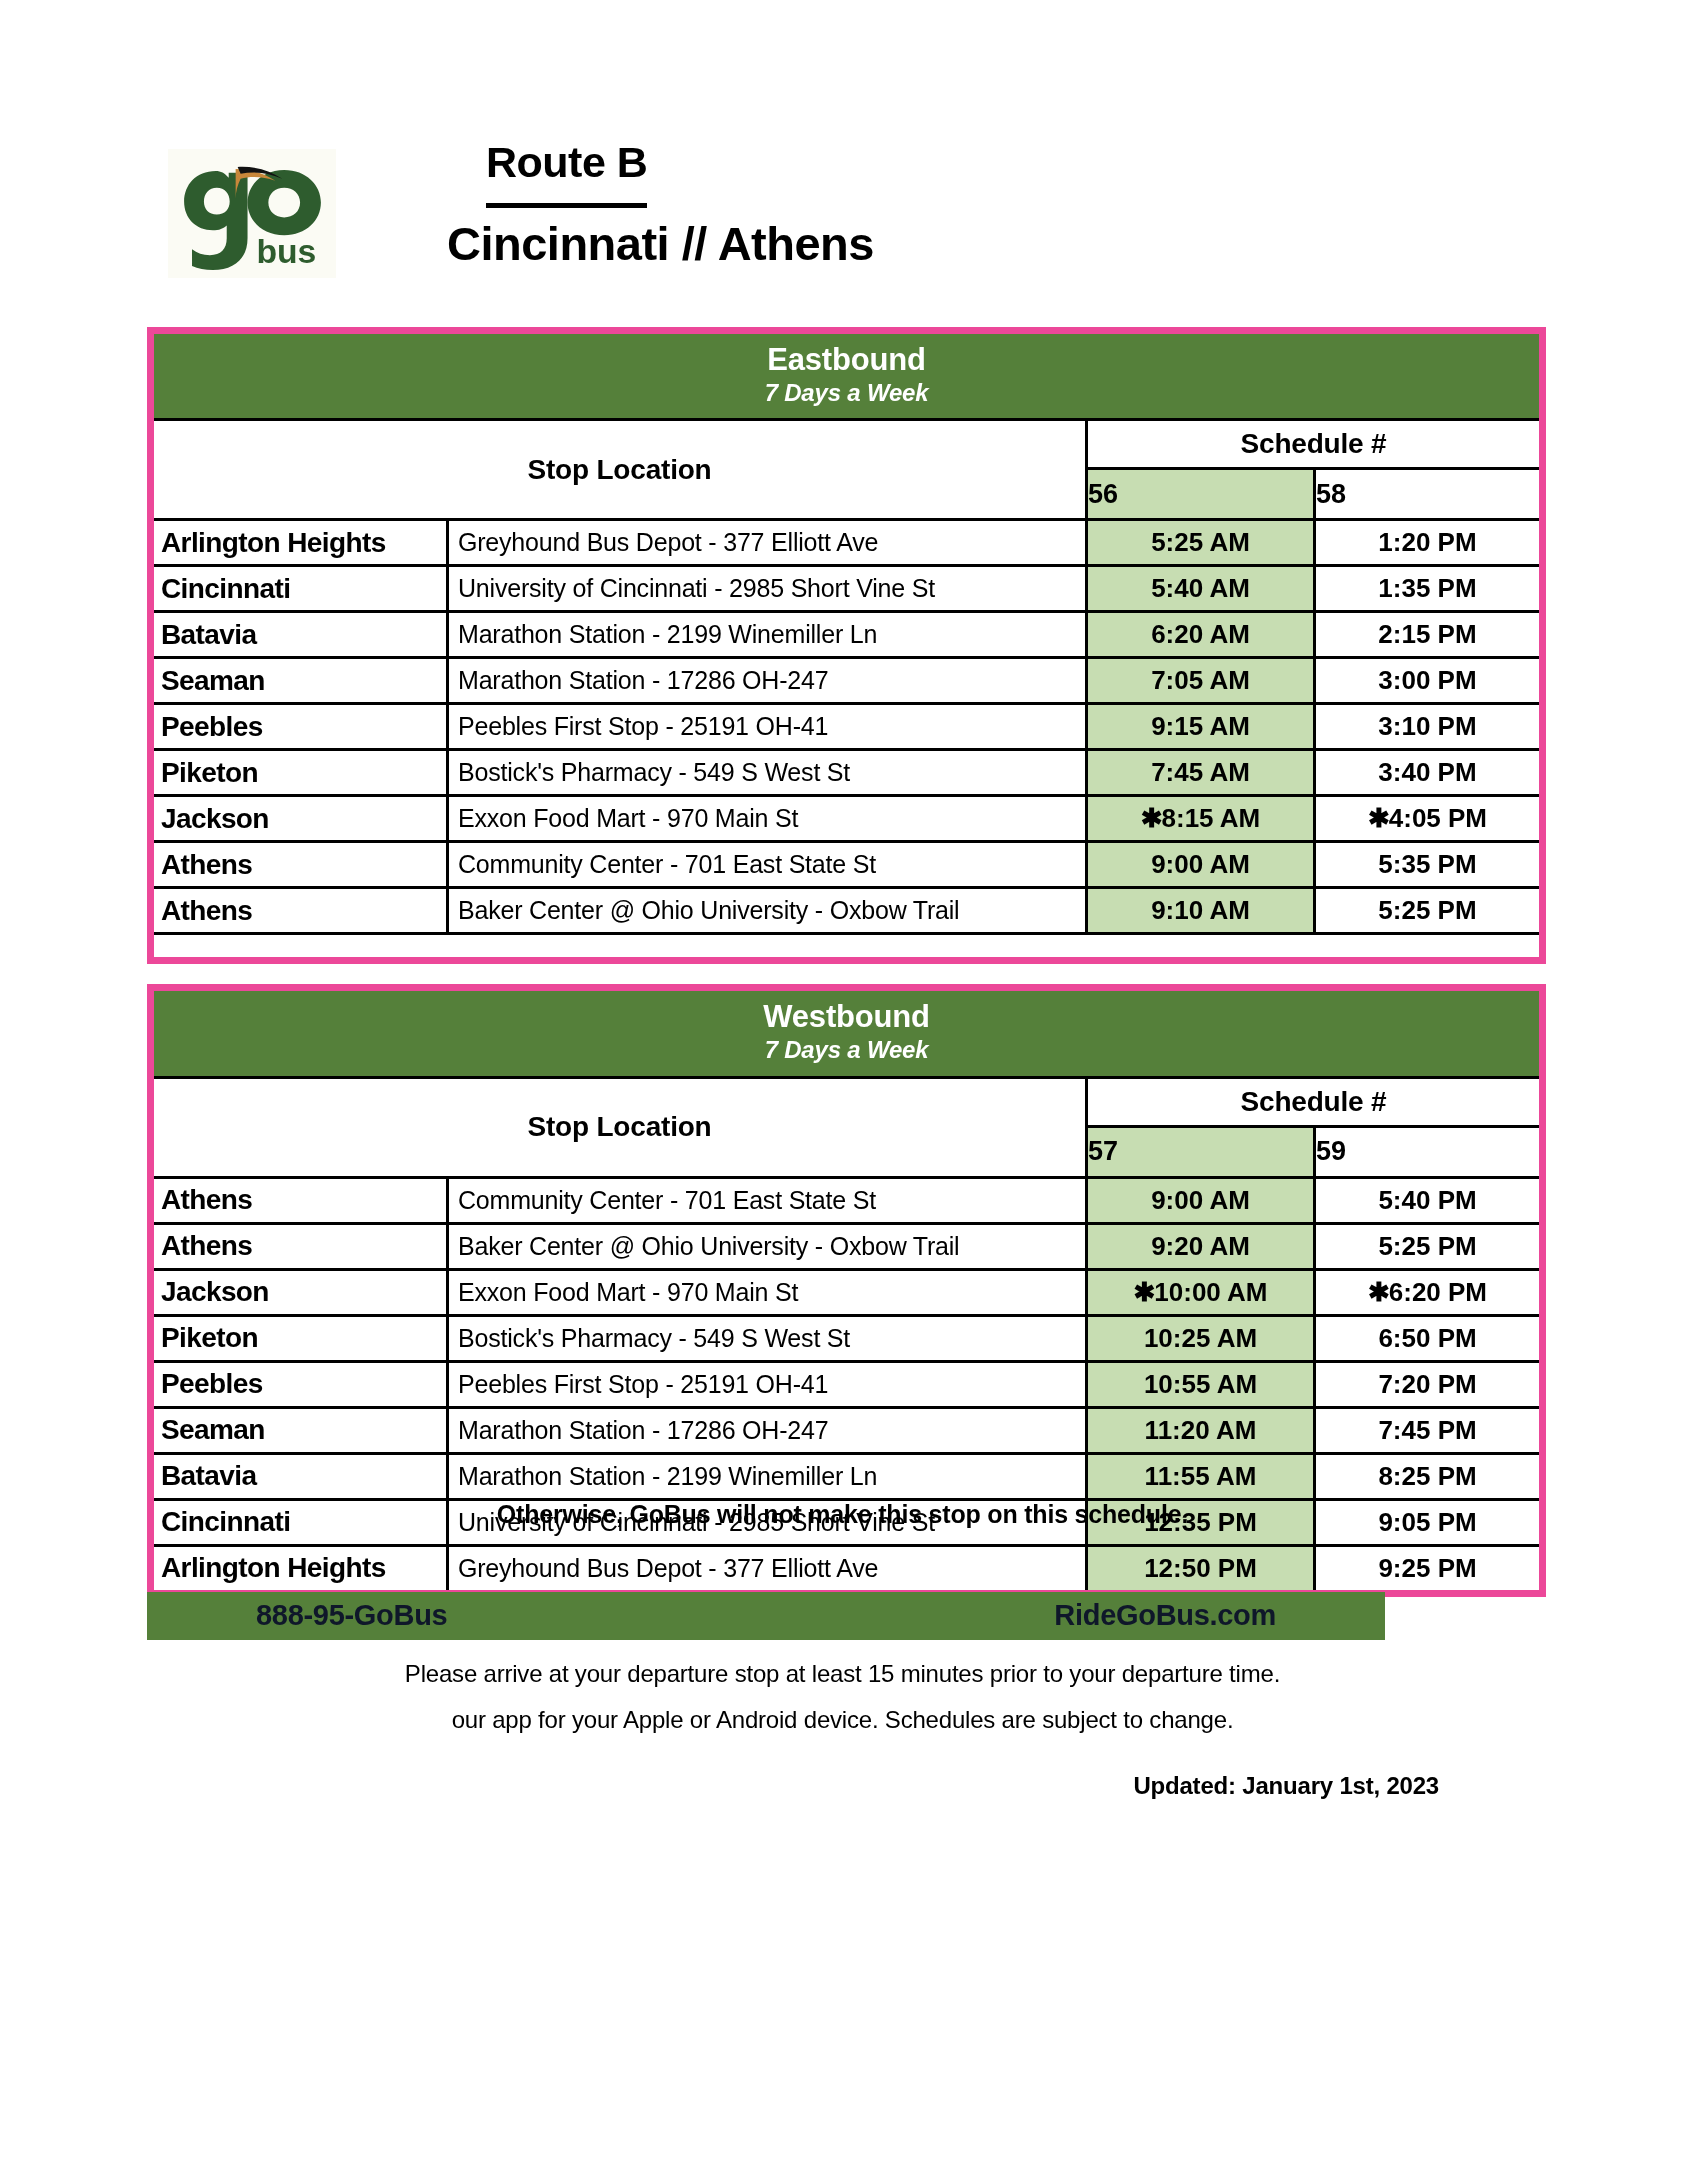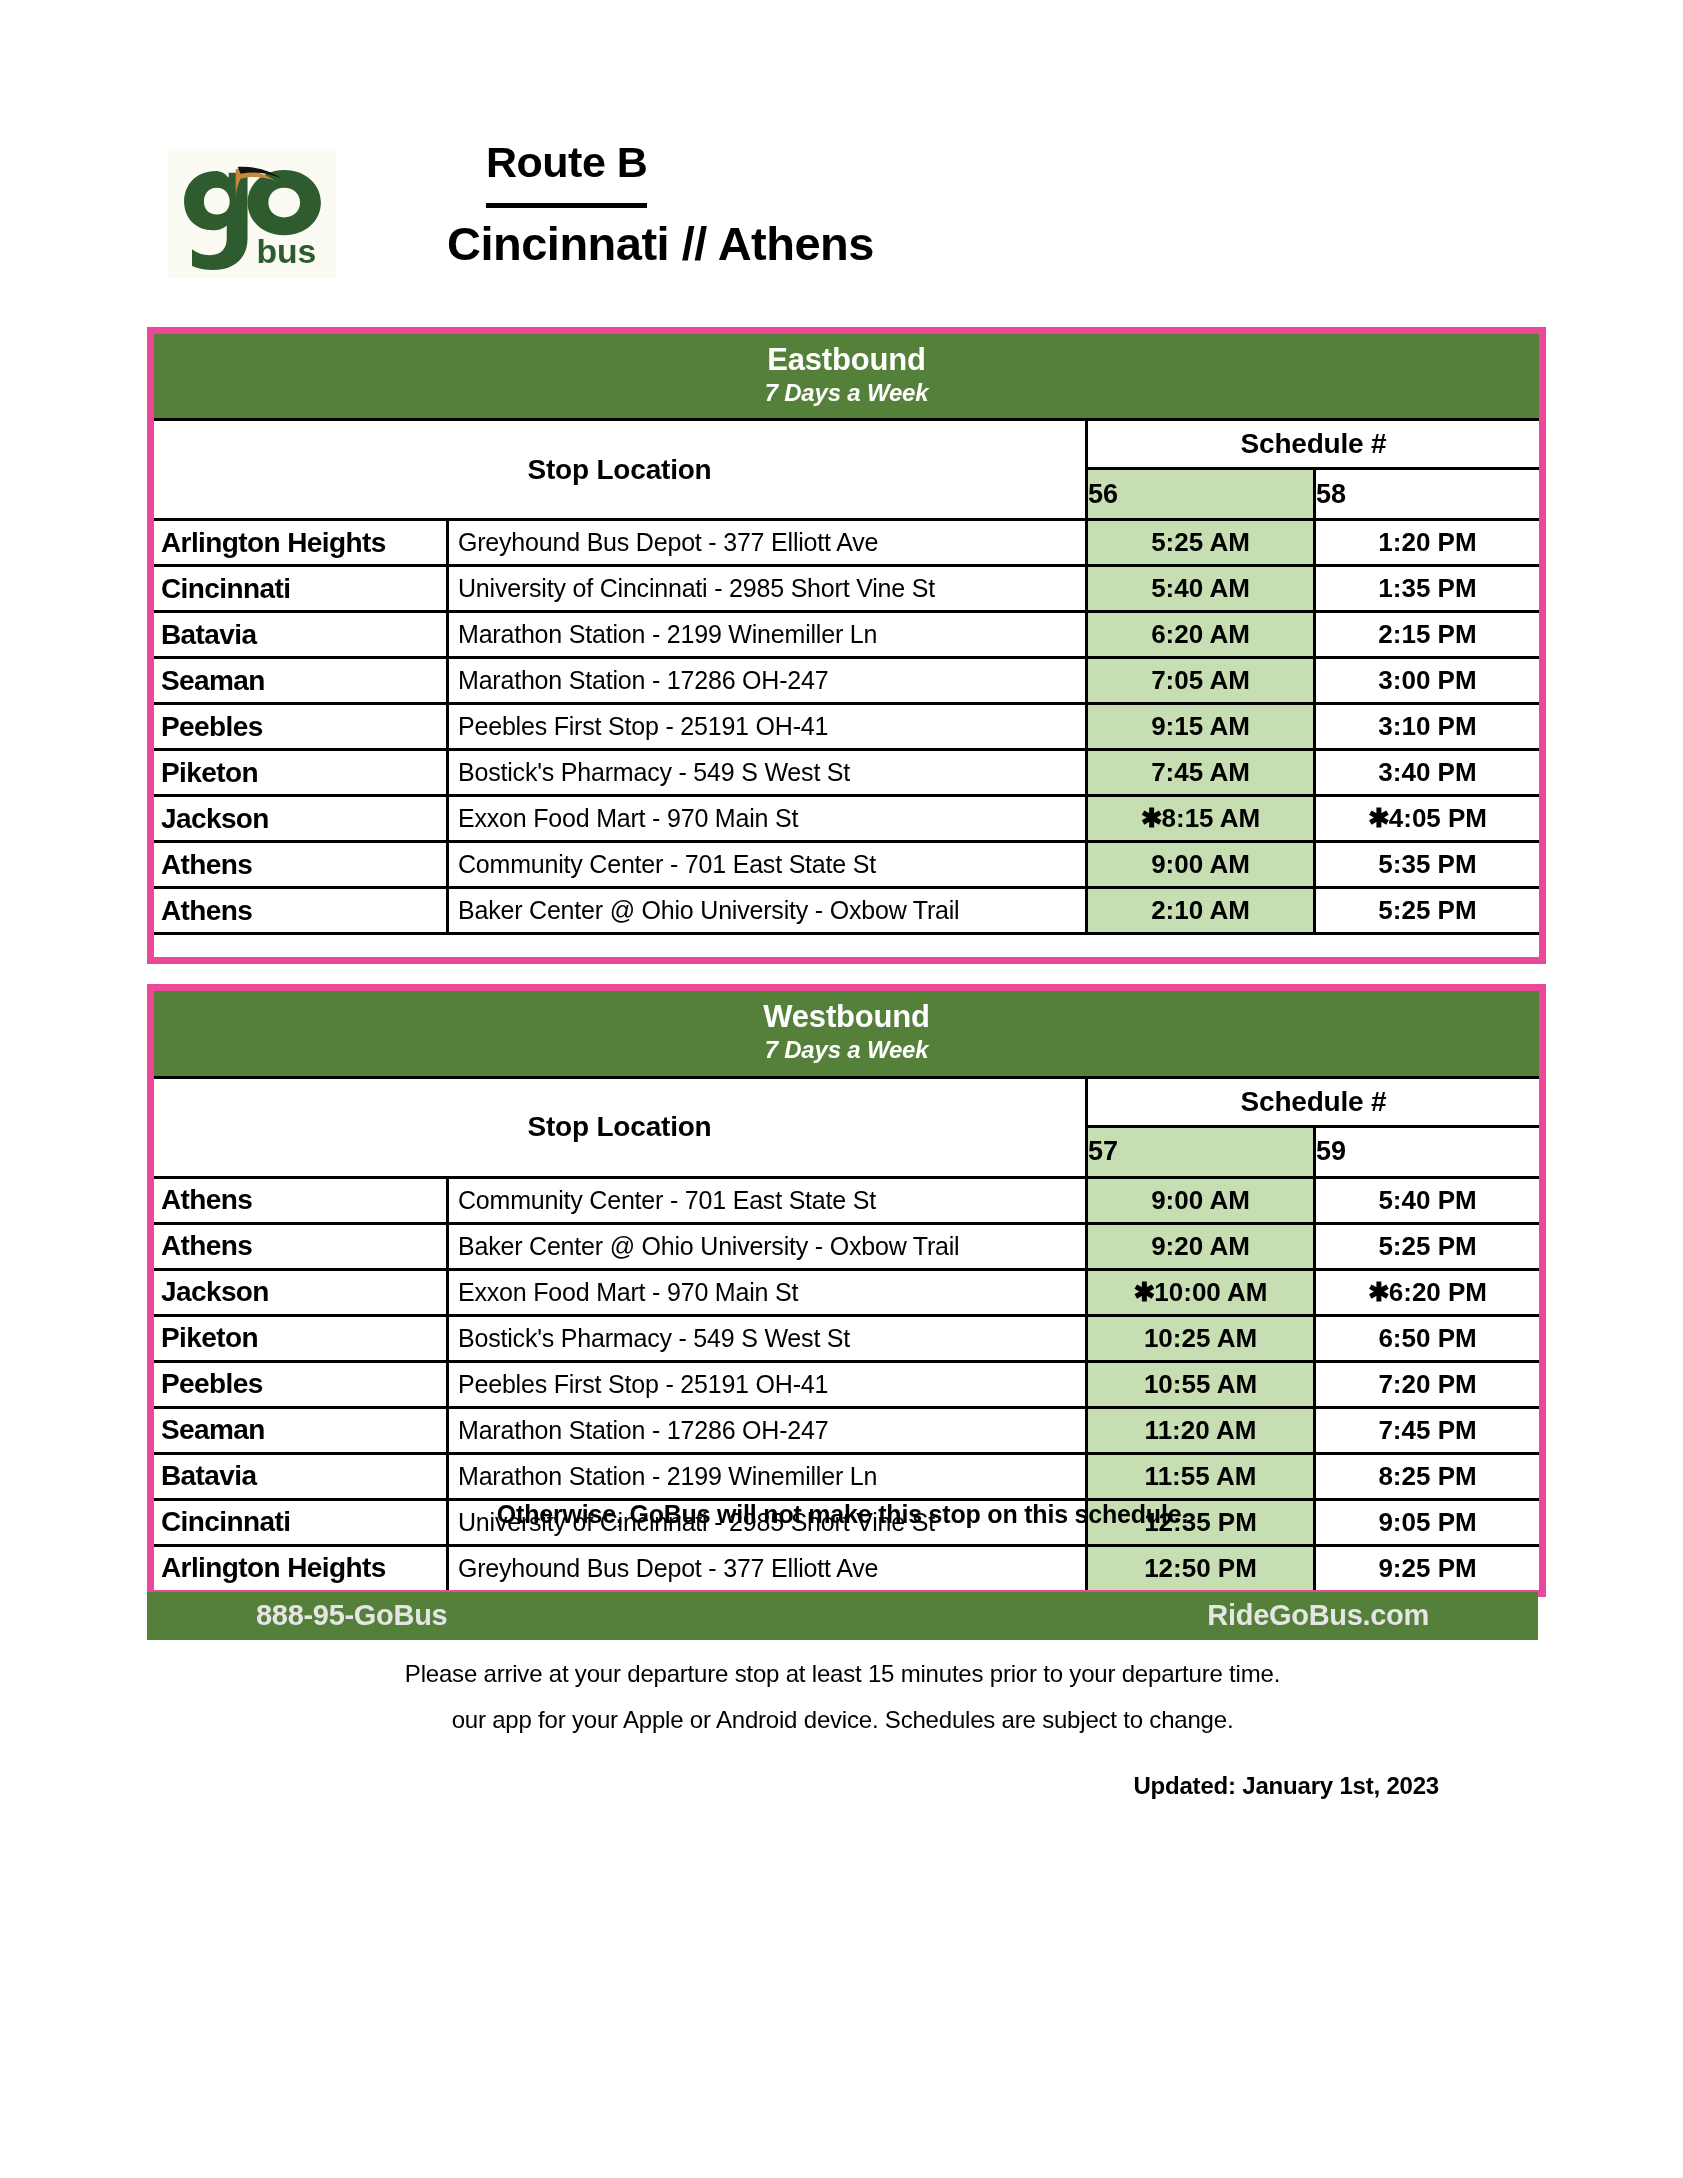--- a/index.html
+++ b/index.html
@@ -184,24 +184,24 @@
     font-size: 25px;
     font-weight: bold;
     letter-spacing: -0.2px;
     line-height: 1.55;
   }
 
   .contact-bar {
     position: absolute;
     left: 147px;
     top: 1592px;
-    width: 1391px;
+    width: 1238px;
     height: 48px;
     background: #55803a;
-    color: #e5e5e5;
+    color: #0f172a;
   }
   .contact-phone {
     position: absolute;
     left: 109px;
     top: 7px;
     font-size: 29px;
     font-weight: bold;
     letter-spacing: -0.3px;
   }
   .contact-web {
@@ -334,21 +334,21 @@
         </tr>
         <tr class="data-row">
           <td class="cell-city">Athens</td>
           <td class="cell-addr">Community Center - 701 East State St</td>
           <td class="cell-time tint">9:00 AM</td>
           <td class="cell-time">5:35 PM</td>
         </tr>
         <tr class="data-row">
           <td class="cell-city">Athens</td>
           <td class="cell-addr">Baker Center @ Ohio University - Oxbow Trail</td>
-          <td class="cell-time tint">2:10 AM</td>
+          <td class="cell-time tint">9:10 AM</td>
           <td class="cell-time">5:25 PM</td>
         </tr>
         <tr class="gap-row">
           <td colspan="4"></td>
         </tr>
       </tbody>
     </table>
 
     <div class="table-spacer"></div>
 

